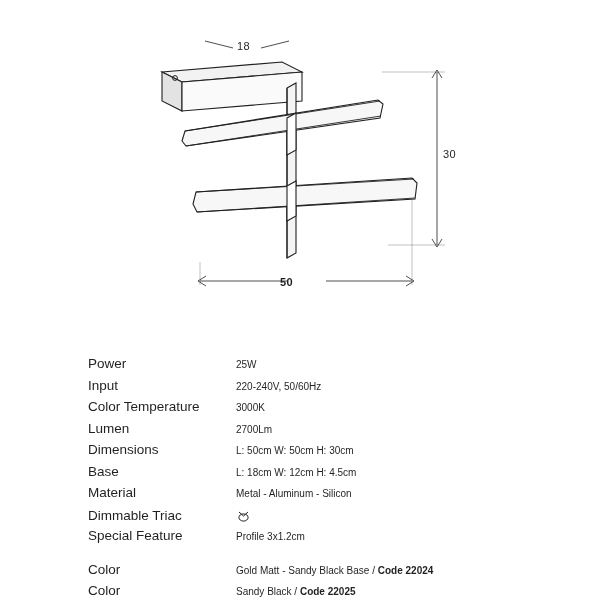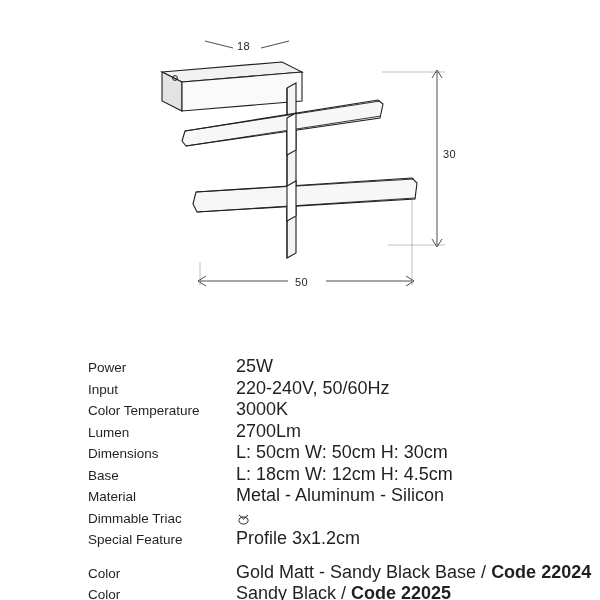--- a/index.html
+++ b/index.html
@@ -40,22 +40,23 @@
   }
   #dim-width-top {
     left: 237px;
     top: 40px;
   }
   #dim-height-right {
     left: 443px;
     top: 148px;
   }
   #dim-width-bottom {
-    left: 295px;
+    left: 280px;
     top: 276px;
+    font-weight: bold;
   }
   
   #spec {
     position: absolute;
     left: 88px;
     top: 324px;
     width: 470px;
     margin-top: 32px;
   }
   .spec-row {
@@ -64,21 +65,21 @@
     height: 21.5px;
   }
   .spec-label {
     width: 148px;
     flex: 0 0 148px;
     font-size: 13.5px;
     color: #231f20;
     white-space: nowrap;
   }
   .spec-value {
-    font-size: 18px;
+    font-size: 10px;
     color: #231f20;
     white-space: nowrap;
   }
   .spec-gap {
     height: 12px;
   }
   .code {
     font-weight: bold;
   }
   .dimmable-icon {

